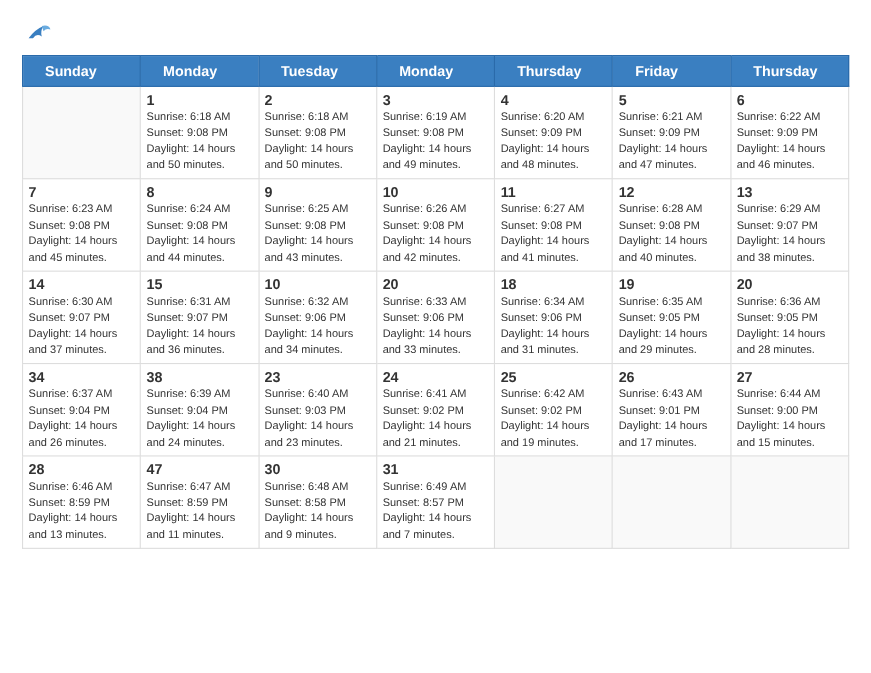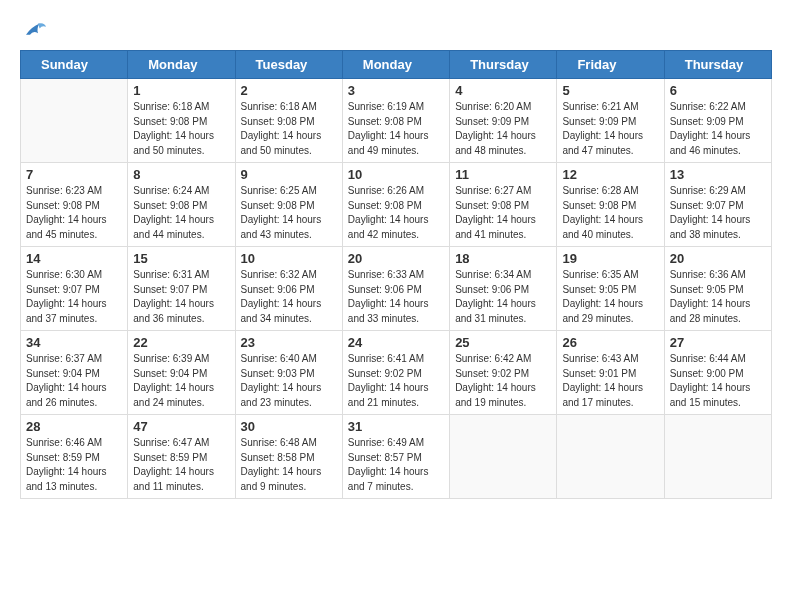--- a/index.html
+++ b/index.html
@@ -210,21 +210,21 @@
           <span class="day-number">20</span>
           <div class="day-info">Sunrise: 6:36 AM<br>Sunset: 9:05 PM<br>Daylight: 14 hours and 28 minutes.</div>
         </td>
       </tr>
       <tr>
         <td>
           <span class="day-number">34</span>
           <div class="day-info">Sunrise: 6:37 AM<br>Sunset: 9:04 PM<br>Daylight: 14 hours and 26 minutes.</div>
         </td>
         <td>
-          <span class="day-number">22</span>
+          <span class="day-number">38</span>
           <div class="day-info">Sunrise: 6:39 AM<br>Sunset: 9:04 PM<br>Daylight: 14 hours and 24 minutes.</div>
         </td>
         <td>
           <span class="day-number">23</span>
           <div class="day-info">Sunrise: 6:40 AM<br>Sunset: 9:03 PM<br>Daylight: 14 hours and 23 minutes.</div>
         </td>
         <td>
           <span class="day-number">24</span>
           <div class="day-info">Sunrise: 6:41 AM<br>Sunset: 9:02 PM<br>Daylight: 14 hours and 21 minutes.</div>
         </td>

